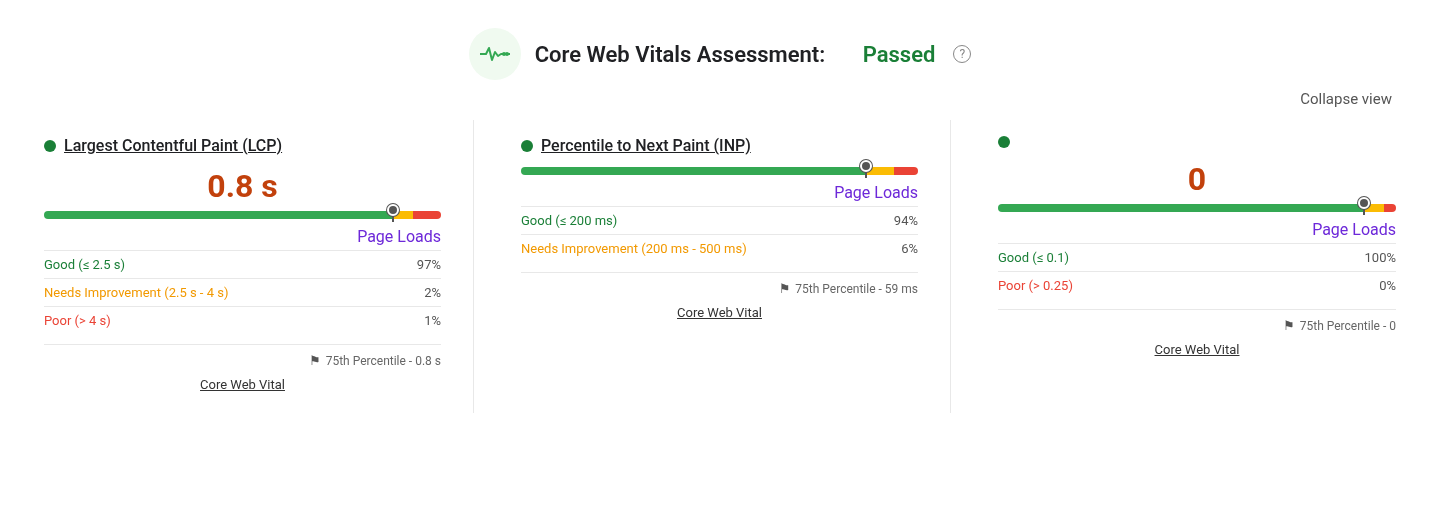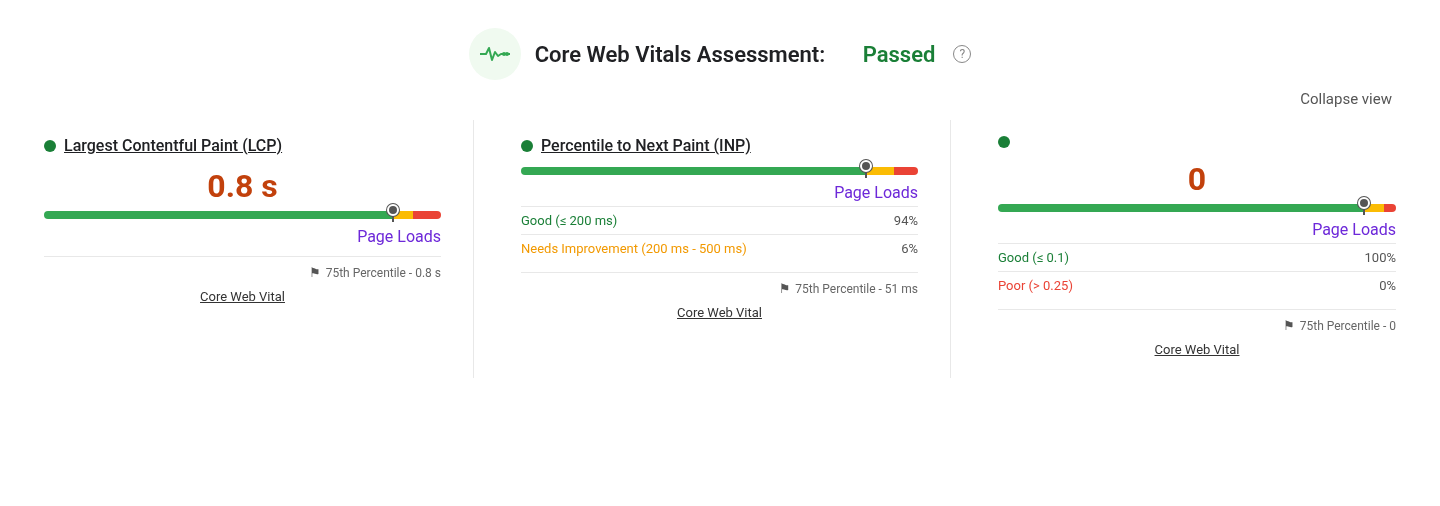--- a/index.html
+++ b/index.html
@@ -265,20 +265,40 @@
       <div class="metric-value">0.8 s</div>
       <div class="bar-wrapper">
         <div class="bar-track">
           <div class="bar-green" style="width:88%"></div>
           <div class="bar-orange" style="width:5%"></div>
           <div class="bar-red" style="width:7%"></div>
         </div>
         <div class="bar-marker" style="left:88%"></div>
       </div>
       <div class="page-loads-label">Page Loads</div>
+      <table class="stats-table">
+        <tbody>
+
+      <tr>
+        <td class="stat-good">Good (≤ 2.5 s)</td>
+        <td>97%</td>
+      </tr>
+
+      <tr>
+        <td class="stat-needs">Needs Improvement (2.5 s - 4 s)</td>
+        <td>2%</td>
+      </tr>
+
+      <tr>
+        <td class="stat-poor">Poor (&gt; 4 s)</td>
+        <td>1%</td>
+      </tr>
+
+        </tbody>
+      </table>
       <div class="percentile-row">
         <span class="percentile-icon">⚑</span>
         <span>75th Percentile - 0.8 s</span>
       </div>
       <div class="core-web-vital-link">
         <a>Core Web Vital</a>
       </div>
     </div>
     <div class="metric-card">
       <div class="metric-title-row">
@@ -305,21 +325,21 @@
       <tr>
         <td class="stat-needs">Needs Improvement (200 ms - 500 ms)</td>
         <td>6%</td>
       </tr>
 
 
         </tbody>
       </table>
       <div class="percentile-row">
         <span class="percentile-icon">⚑</span>
-        <span>75th Percentile - 51 ms</span>
+        <span>75th Percentile - 59 ms</span>
       </div>
       <div class="core-web-vital-link">
         <a>Core Web Vital</a>
       </div>
     </div>
     <div class="metric-card">
       <div class="metric-title-row">
         <div class="green-dot"></div>
       </div>
       <div class="metric-value">0</div>

